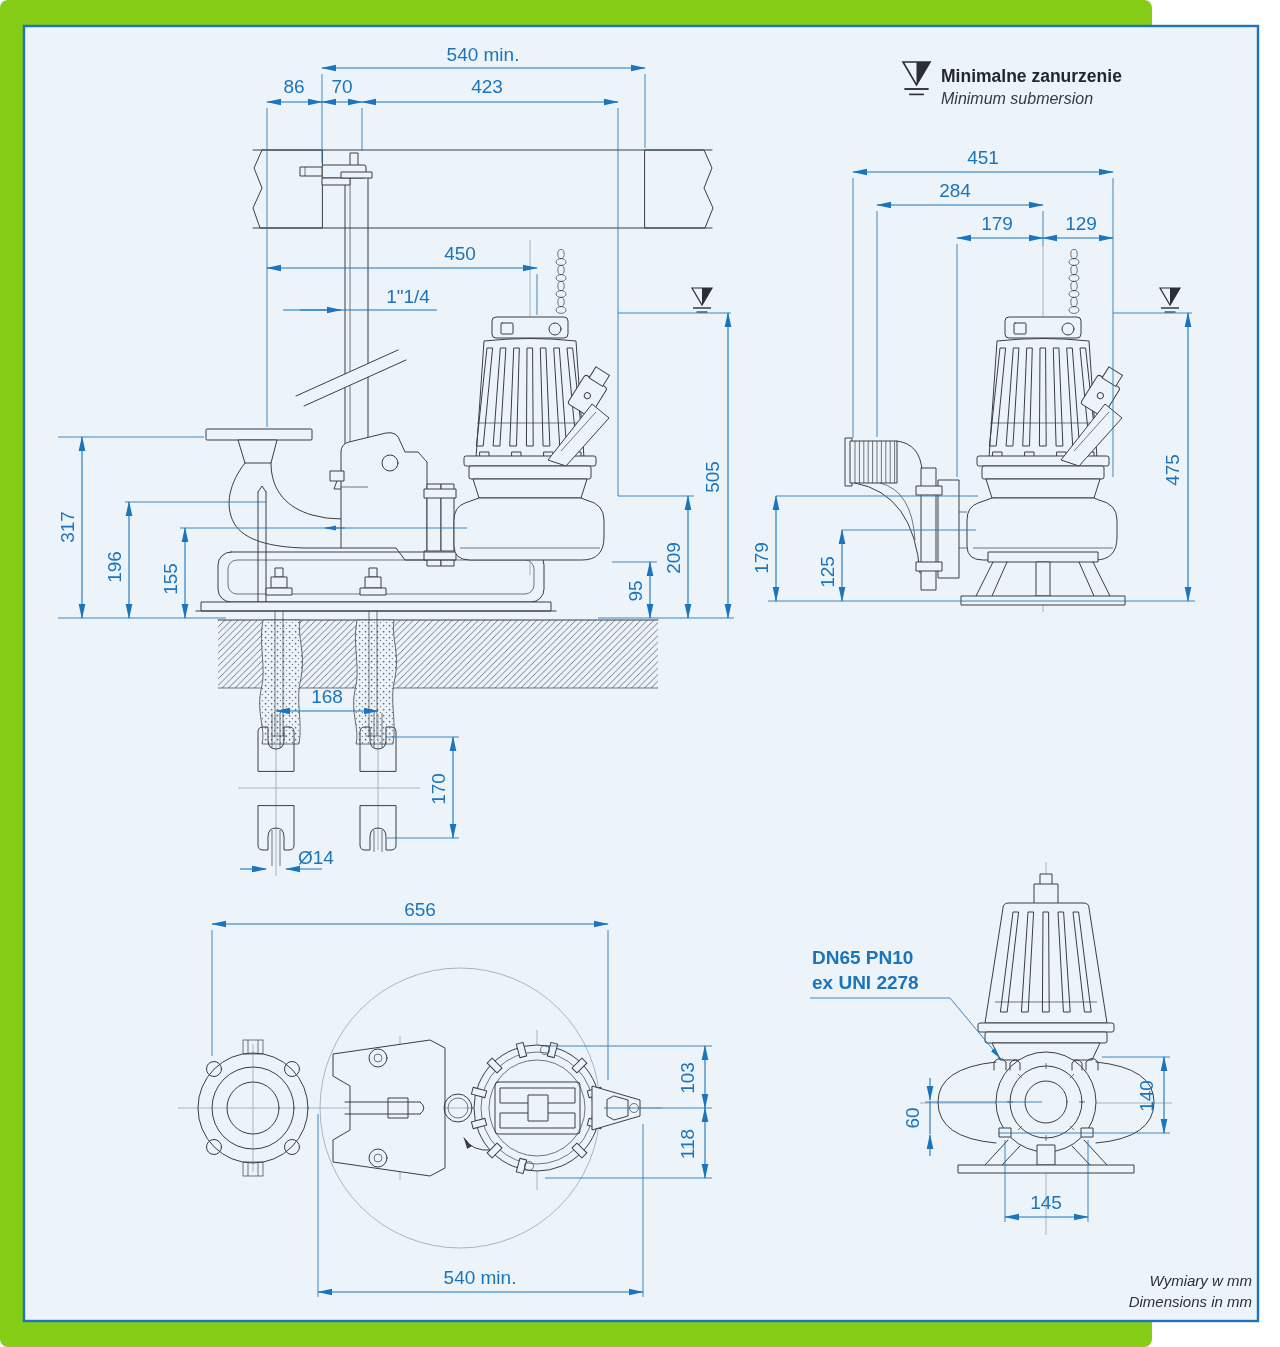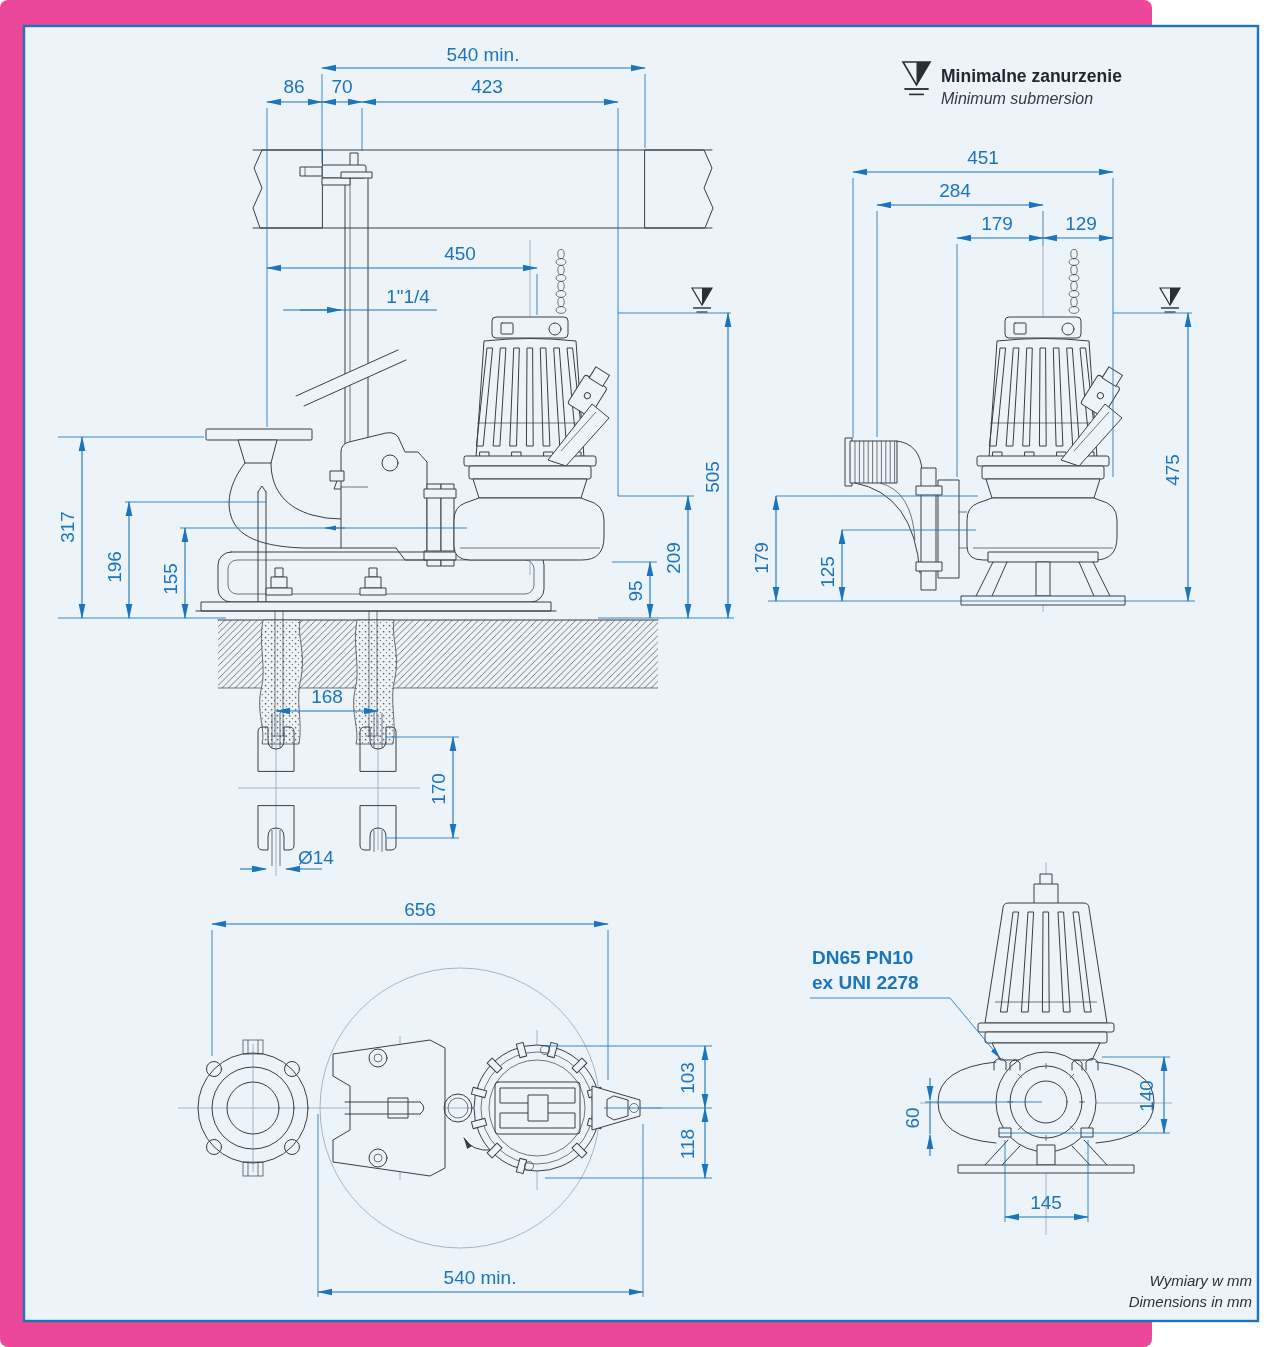--- a/index.html
+++ b/index.html
@@ -1,16 +1,16 @@
 <!DOCTYPE html>
 <html><head>
 <meta charset="utf-8">
 <style>
   html,body{margin:0;padding:0;background:#fff;}
-  #stage{position:relative;width:1152px;height:1347px;background:#ec4899;font-family:"Liberation Sans",sans-serif;border-radius:8px;}
+  #stage{position:relative;width:1152px;height:1347px;background:#84cc16;font-family:"Liberation Sans",sans-serif;border-radius:8px;}
   svg{position:absolute;left:0;top:0;}
   .ln{stroke:#3a3e44;stroke-width:1;fill:none;stroke-linejoin:round;stroke-linecap:round;}
   .lnb{stroke:#3a3e44;stroke-width:1;fill:#ecf4fa;stroke-linejoin:round;}
   .lnt{stroke:#3a3e44;stroke-width:.7;fill:none;}
   .cl{stroke:#95a5b1;stroke-width:.8;fill:none;}
   .dim{stroke:#1b74bc;stroke-width:1.1;fill:none;}
   .ext{stroke:#1b74bc;stroke-width:.85;fill:none;}
   .dt{fill:#1b74bc;font-family:"Liberation Sans",sans-serif;font-size:19px;}
   .mid{text-anchor:middle;}
   .lg1{fill:#23272e;font-size:17.5px;font-weight:600;}

